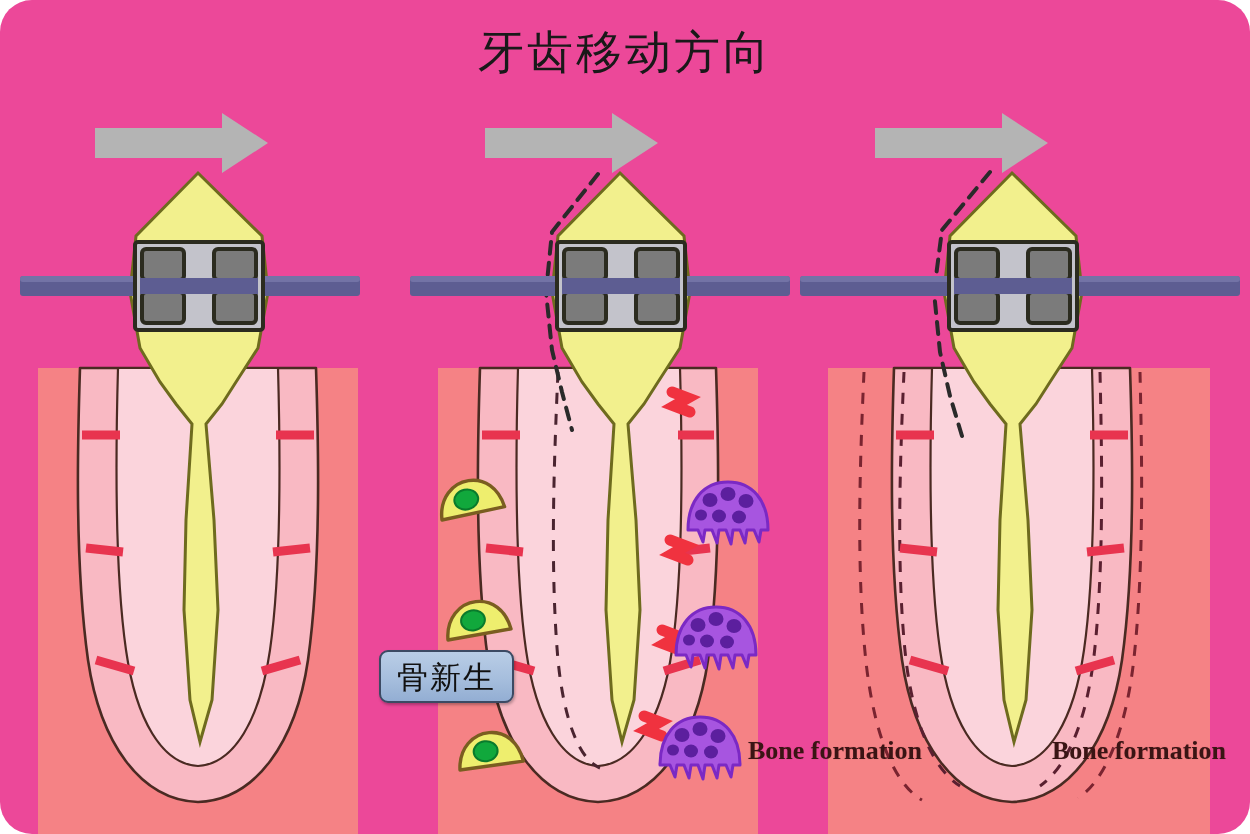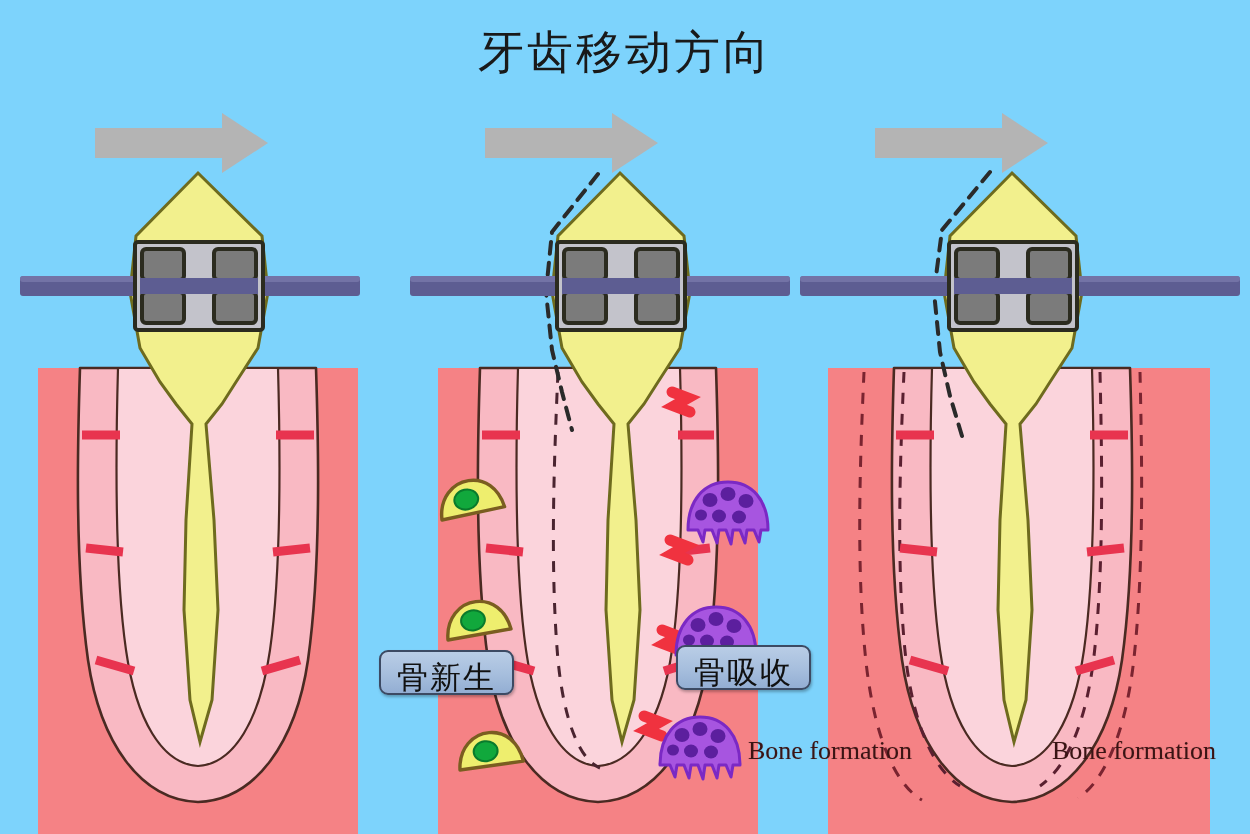--- a/index.html
+++ b/index.html
@@ -1,47 +1,47 @@
 <!DOCTYPE html>
 <html><head>
 <meta charset="utf-8">
 <style>
   html,body{margin:0;padding:0;background:#ffffff;}
   body{
     width:1250px;height:834px;
     font-family:"Liberation Serif", serif;
     overflow:hidden;position:relative;
   }
-  #stage{position:absolute;left:0;top:0;width:1250px;height:834px;background:#7dd3fc;}
+  #stage{position:absolute;left:0;top:0;width:1250px;height:834px;background:#ec4899;border-radius:32px;}
   .title{
     position:absolute;left:0;top:22px;width:1250px;text-align:center;
     font-family:"Liberation Serif", serif;
     font-size:46px;color:#191919;letter-spacing:3px;font-weight:400;
   }
   .panel{position:absolute;top:0;width:400px;height:834px;}
   #panel1{left:0;}
   #panel2{left:400px;}
   #panel3{left:790px;}
   .svgwrap{position:absolute;left:0;top:0;}
   .enlabel{
     position:absolute;
     font-family:"Liberation Serif", serif;
-    font-size:26px;color:#3a1414;font-weight:400;white-space:nowrap;
+    font-size:26px;color:#3a1414;font-weight:700;white-space:nowrap;
     text-shadow:0 0 1px rgba(60,20,20,.25);
   }
   #enBoneFormation{left:748px;top:736px;}
   #enBoneResorption{left:1052px;top:736px;}
   .cnbox{
     position:absolute;
     background:linear-gradient(180deg,#b9cde6 0%,#a6bedd 55%,#93aed3 100%);
     border:2px solid #3c4a63;border-radius:9px;
     box-shadow:1px 2px 3px rgba(0,0,0,.28);
     font-family:"Liberation Serif", serif;
     font-size:31px;color:#111;line-height:1;
-    padding:10px 16px 0 16px;letter-spacing:2px;white-space:nowrap;
+    padding:10px 16px 8px 16px;letter-spacing:2px;white-space:nowrap;
   }
   #cnBoneFormation{left:379px;top:650px;}
   #cnBoneResorption{left:676px;top:645px;}
 </style>
 </head>
 <body>
 
 <div id="stage">
 
   <div class="title">牙齿移动方向</div>
@@ -282,19 +282,18 @@
         <use href="#bracketGlyph3"></use>
       </g>
       <g>
         <rect x="164" y="278" width="118" height="16" fill="#5d5d92"></rect>
       </g>
     </svg>
   </div>
 
   <div class="cnbox" id="cnBoneFormation">骨新生</div>
 
-  <div class="cnbox" id="cnBoneResorption">骨吸收</div>
 
   <div class="enlabel" id="enBoneFormation">Bone formation</div>
 
   <div class="enlabel" id="enBoneResorption">Bone formation</div>
 
 </div>
 
 </body></html>

